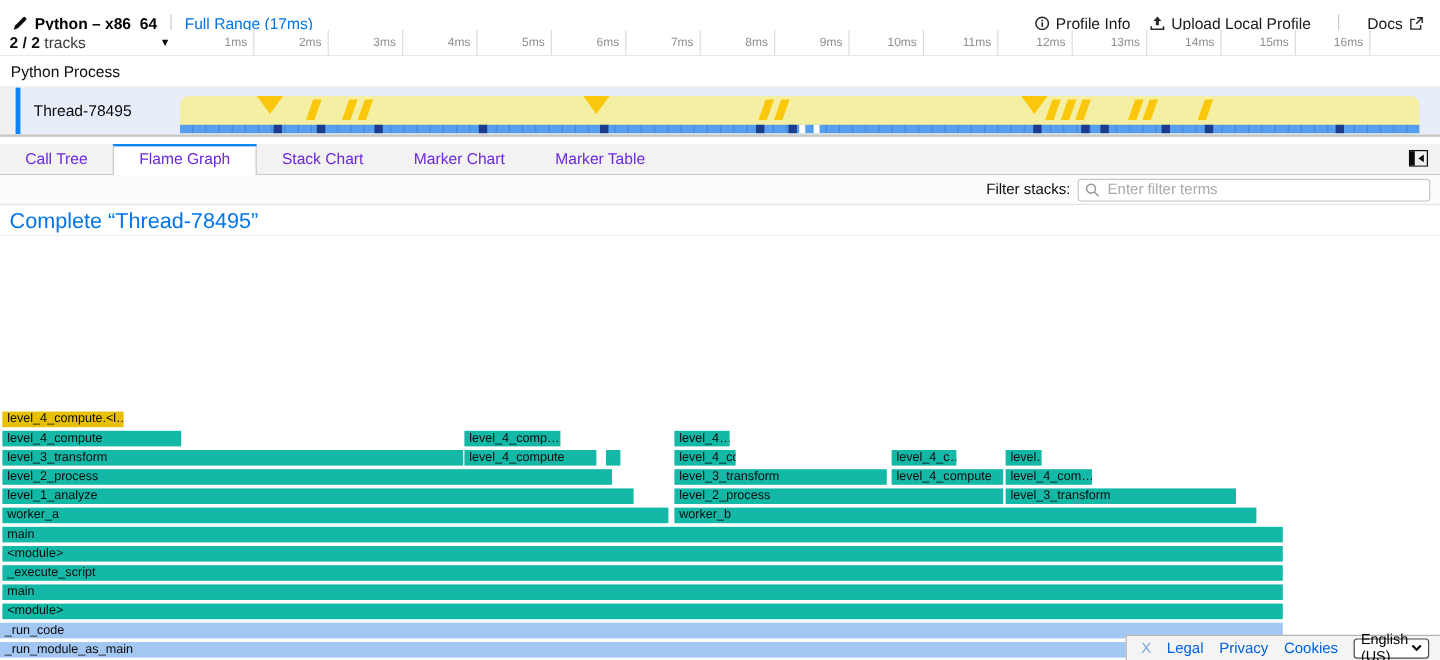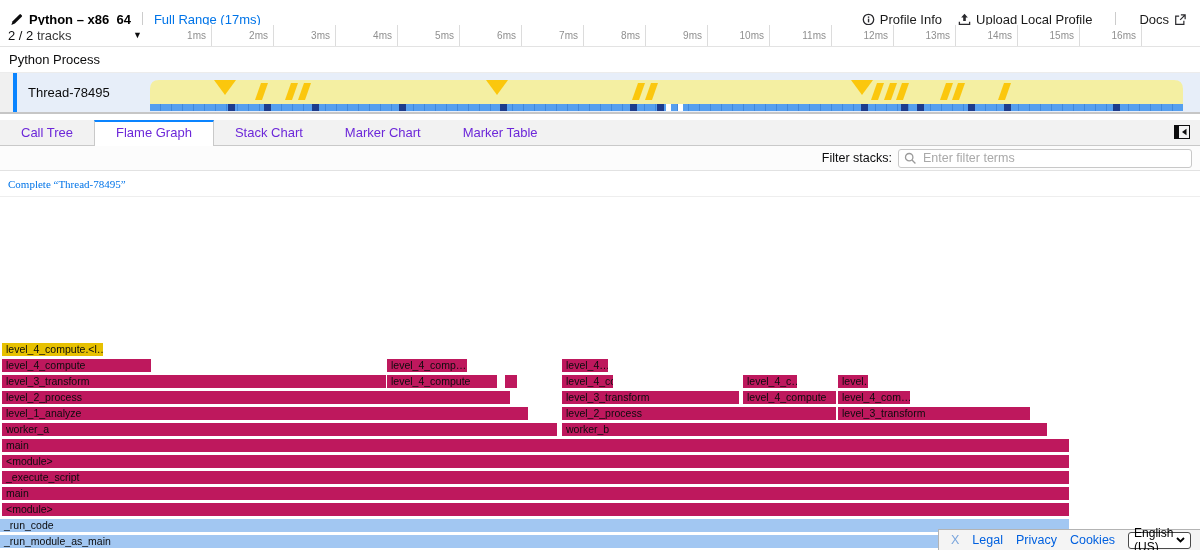--- a/index.html
+++ b/index.html
@@ -14,21 +14,21 @@
   .app-header .title { font-weight:bold; margin-left:6px; }
   .vdiv { width:1px; height:15px; background:#ccc; margin:0 11px; }
   .link { color:#0074e8; text-decoration:none; cursor:pointer; }
   .header-right { margin-left:auto; display:flex; align-items:center; gap:8px; }
   .hbtn { display:flex; align-items:center; gap:5px; color:#1a1a1a; cursor:pointer; padding:0 4px; }
   .icon { display:inline-flex; align-items:center; justify-content:center; }
 
   
   .ruler-row { position:absolute; top:25px; left:0; right:0; height:22px; display:flex; border-bottom:1px solid #e3e3e3; background:#fff; }
   .tracks-summary { width:150px; position:relative; font-size:13px; line-height:21px; padding-left:8px; color:#0c0c0d; }
-  .tracks-summary b { font-weight:normal; }
+  .tracks-summary b { font-weight:bold; }
   .tracks-summary .word { color:#3a3a3a; }
   .tracks-caret { position:absolute; right:8px; top:0; font-size:9px; color:#0c0c0d; line-height:21px; cursor:pointer; }
   .ticks { flex:1; display:flex; }
   .tick-cell { width:62px; flex:0 0 62px; border-right:1px solid #dcdcdc; font-size:10px; color:#8f8f8f;
     display:flex; align-items:center; justify-content:flex-end; padding-right:5px; }
   .process-row { position:absolute; top:47px; left:0; right:0; height:26px; background:#fff;
     border-bottom:1px solid #ececec; font-size:13px; color:#0c0c0d; line-height:26px; padding-left:9px; }
   .thread-row { position:absolute; top:73px; left:0; right:0; height:39px; background:#e7eef9; }
   .thread-gutter { position:absolute; left:0; top:0; bottom:0; width:13px; background:#f0f0f0; }
   .thread-blue-bar { position:absolute; left:13px; top:0; bottom:0; width:4px; background:#0a84ff; }
@@ -54,26 +54,26 @@
   .radio.sel::after { content:""; position:absolute; left:1.5px; top:1.5px; width:6px; height:6px; border-radius:50%; background:#0560df; }
   .filter-wrap { margin-left:auto; display:flex; align-items:center; gap:6px; }
   .filter-box { position:relative; }
   .filter-box input { width:294px; height:19px; border:1px solid #c8c8c8; border-radius:3px;
     padding:0 6px 0 24px; font-size:12.5px; font-family:"Liberation Sans",sans-serif; color:#333; outline:none; }
   .filter-box input::placeholder { color:#a9a9a9; }
   .search-glyph { position:absolute; left:6px; top:3px; }
 
   
   .crumb-row { position:absolute; top:171px; left:0; right:0; height:26px; background:#fff; border-bottom:1px solid #eee; }
-  .crumb { border:none; background:transparent; color:#0074e8; font-size:11px;
-    font-family:Liberation Serif, serif; line-height:26px; padding:0 8px; cursor:pointer; }
+  .crumb { border:none; background:transparent; color:#0074e8; font-size:18px;
+    font-family:Liberation Sans, sans-serif; line-height:26px; padding:0 8px; cursor:pointer; }
 
   
   .flame { position:absolute; top:197px; left:0; right:0; bottom:0; background:#fff; }
-  .fblock { position:absolute; height:13px; background:#be185d; color:#0c0c0d;
+  .fblock { position:absolute; height:13px; background:#14b8a6; color:#0c0c0d;
     font-size:10.5px; line-height:13px; padding-left:4px; overflow:hidden; white-space:nowrap; cursor:pointer; }
   .fblock.selected { background:#e7c101; }
   .fblock.blue { background:#a2c7f2; }
 
   
   .footer { position:absolute; right:0; bottom:0; height:21px; width:262px; background:#f4f4f4;
     border-top:1px solid #b3b3b3; border-left:1px solid #b3b3b3; display:flex; align-items:center;
     gap:13px; padding:0 9px 0 12px; font-size:12.5px; z-index:5; }
   .footer a { text-decoration:none; }
   .flink { color:#0060df; }

